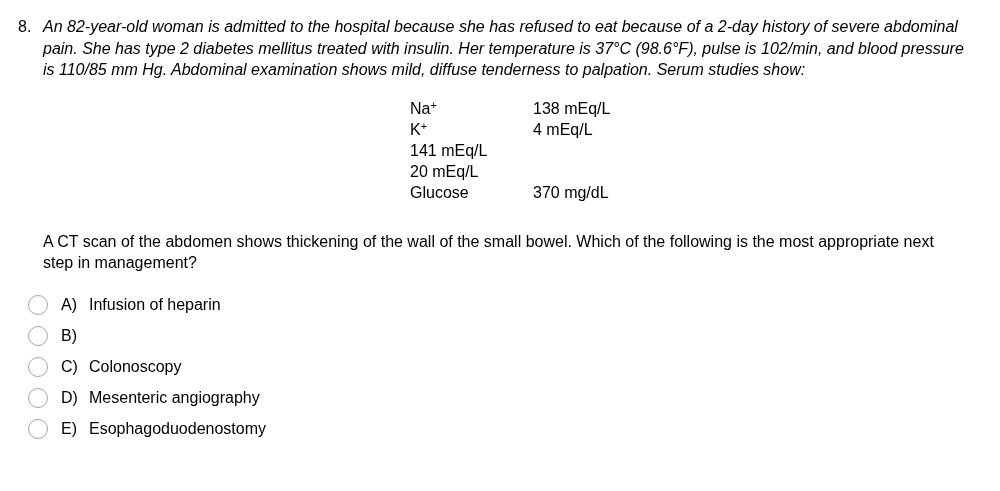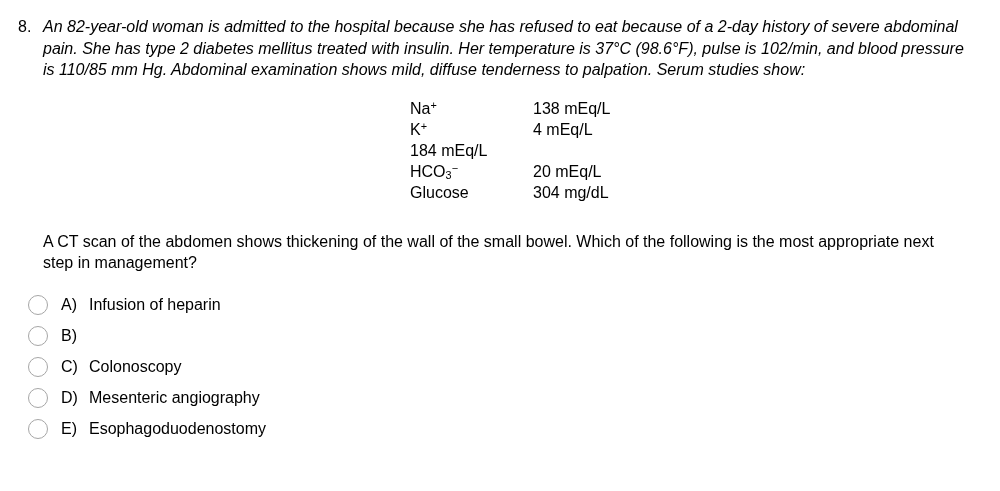--- a/index.html
+++ b/index.html
@@ -54,29 +54,28 @@
   <div class="labs">
     <div class="lab-row">
       <span class="lab-name"><span>Na</span><sub></sub><sup>+</sup></span>
       <span class="lab-value">138 mEq/L</span>
     </div>
     <div class="lab-row">
       <span class="lab-name"><span>K</span><sub></sub><sup>+</sup></span>
       <span class="lab-value">4 mEq/L</span>
     </div>
     <div class="lab-row">
-      <span class="lab-value">184 mEq/L</span>
+      <span class="lab-value">141 mEq/L</span>
     </div>
     <div class="lab-row">
-      <span class="lab-name"><span>HCO</span><sub>3</sub><sup>−</sup></span>
       <span class="lab-value">20 mEq/L</span>
     </div>
     <div class="lab-row">
       <span class="lab-name"><span>Glucose</span><sub></sub><sup></sup></span>
-      <span class="lab-value">304 mg/dL</span>
+      <span class="lab-value">370 mg/dL</span>
     </div>
   </div>
 
   <div class="followup">A CT scan of the abdomen shows thickening of the wall of the small bowel. Which of the following is the most appropriate next step in management?</div>
 
   <div class="options">
     <div class="option-row">
       <span class="radio"></span>
       <span class="opt-letter">A)</span>
       <span class="opt-text">Infusion of heparin</span>

